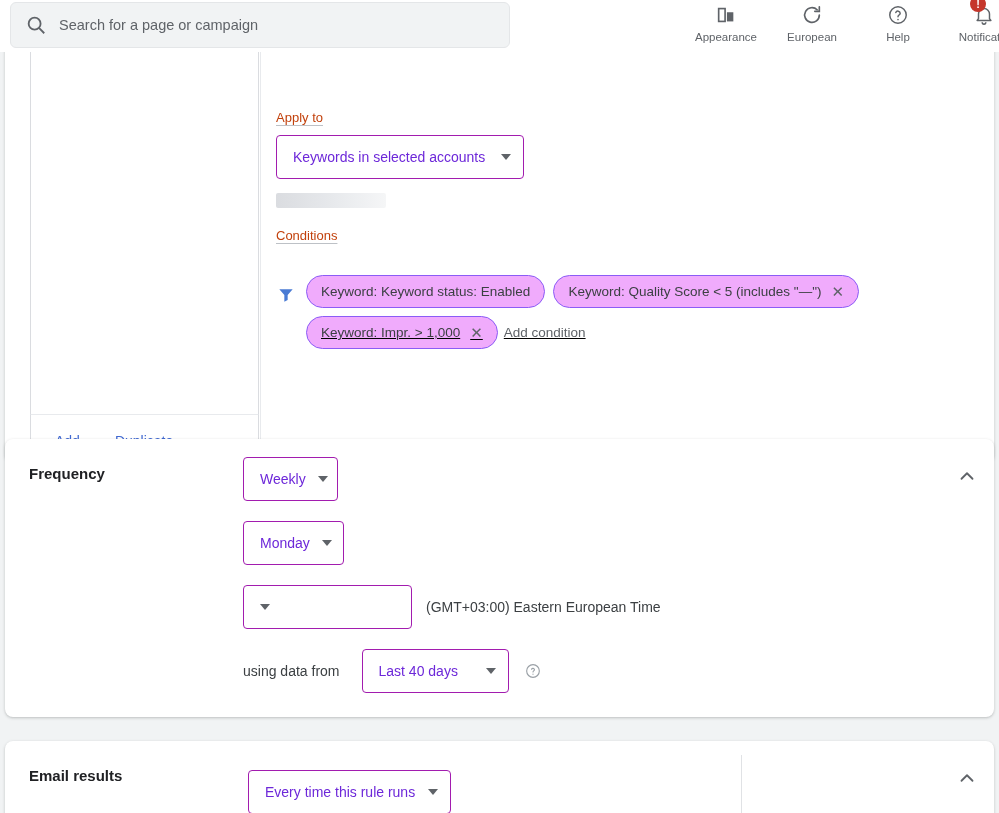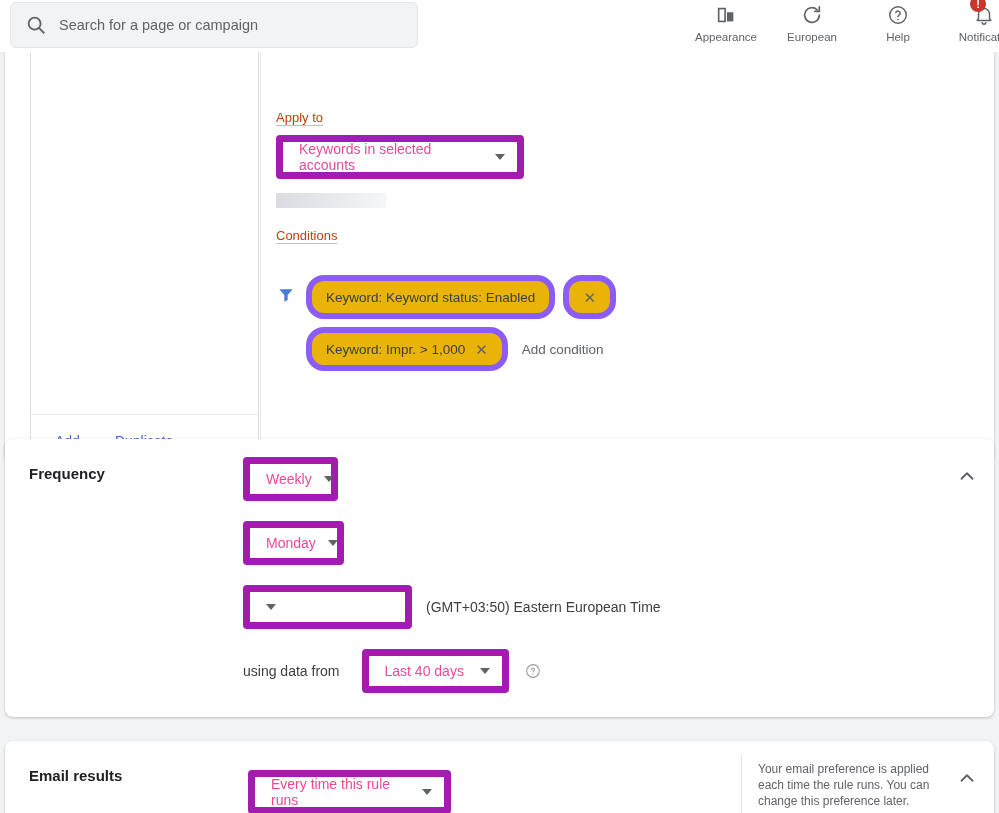--- a/index.html
+++ b/index.html
@@ -10,21 +10,21 @@
     overflow: hidden;
   }
   body { position: relative; }
 
   
   .header {
     position: absolute; top: 0; left: 0; width: 999px; height: 52px;
     background: #ffffff; z-index: 20;
   }
   .search-box {
-    position: absolute; left: 10px; top: 2px; width: 408px; height: 46px;
+    position: absolute; left: 10px; top: 2px; width: 500px; height: 46px;
     background: #f1f3f4; border: 1px solid #e4e6e8; border-radius: 6px;
     display: flex; align-items: center; padding: 0 14px;
   }
   .search-box .s-icon { width: 22px; height: 22px; flex: 0 0 22px; margin-right: 12px; color: #5f6368; }
   .search-box input {
     border: none; outline: none; background: transparent;
     font-family: "Liberation Sans", sans-serif; font-size: 14.5px; color: #3c4043;
     width: 100%;
   }
   .search-box input::placeholder { color: #5f6368; }
@@ -81,42 +81,42 @@
   .vrule { position: absolute; left: 255px; top: 0; bottom: 0; width: 1px; background: #e8eaed; }
 
   .rule-right { position: absolute; left: 271px; top: 0; right: 0; bottom: 0; padding-top: 104px; }
   .fieldlabel {
     font-size: 13px; color: #c2410c;
     text-decoration: underline; text-decoration-color: #bdc1c6;
     text-underline-offset: 3px; display: inline-block; margin-bottom: 10px;
   }
   .select {
     display: inline-flex; align-items: center; justify-content: space-between;
-    border: 7px solid #a21caf; border-radius: 4px;
+    border: 1px solid #a21caf; border-radius: 4px;
     height: 44px; padding: 0 12px 0 16px; background: #fff;
-    font-size: 14px; color: #ec4899; cursor: pointer; gap: 12px;
+    font-size: 14px; color: #6d28d9; cursor: pointer; gap: 12px;
   }
   .caret {
     width: 0; height: 0; border-left: 5px solid transparent; border-right: 5px solid transparent;
     border-top: 6px solid #5f6368; flex: 0 0 auto;
   }
 
   .skeleton {
     width: 110px; height: 15px; margin-top: 14px; border-radius: 2px;
     background: linear-gradient(90deg,#dadce0 0%,#e8eaed 55%,#f5f6f7 100%);
   }
 
   .cond-wrap { margin-top: 22px; display: flex; align-items: flex-start; gap: 0; }
   .filter-icon { width: 30px; flex: 0 0 30px; padding-top: 10px; }
   .chips { display: flex; flex-wrap: wrap; gap: 8px 8px; max-width: 620px; }
   .chip {
     display: inline-flex; align-items: center; gap: 10px;
-    border: 6px solid #8b5cf6; border-radius: 18px;
-    height: 44px; padding: 0 14px; font-size: 13.5px; color: #3c4043;
-    background: #eab308; cursor: pointer; white-space: nowrap;
+    border: 1px solid #8b5cf6; border-radius: 18px;
+    height: 33px; padding: 0 14px; font-size: 13.5px; color: #3c4043;
+    background: #f0abfc; cursor: pointer; white-space: nowrap;
   }
   .chip .x { color: #5f6368; font-size: 15px; line-height: 1; cursor: pointer; }
   .addcond {
     display: inline-flex; align-items: center; height: 33px;
     font-size: 13.5px; color: #5f6368; padding: 0 6px; cursor: pointer;
   }
 
   .action-block { margin-top: 26px; }
 
   
@@ -240,24 +240,25 @@
             <path d="M4 5h16l-6 7v6l-4 2v-8z"></path>
           </svg>
         </span>
         <div class="chips">
 
           <div class="chip">
             <span>Keyword: Keyword status: Enabled</span>
           </div>
 
           <div class="chip">
+            <span>Keyword: Quality Score &lt; 5 (includes "—")</span>
             <span class="x">✕</span>
           </div>
 
-          <div style="display:flex;align-items:center;gap:8px;width:100%;">
+          <div style="display:flex;align-items:center;width:100%;text-decoration:underline;">
             <div class="chip">
               <span>Keyword: Impr. &gt; 1,000</span>
               <span class="x">✕</span>
             </div>
             <span class="addcond">Add condition</span>
           </div>
 
         </div>
       </div>
 
@@ -289,21 +290,21 @@
         <div class="select" style="width:101px;">
           <span>Monday</span>
           <span class="caret"></span>
         </div>
       </div>
 
       <div class="freq-row">
         <div class="select" style="width:169px;">
           <span class="caret"></span>
         </div>
-        <span class="tz">(GMT+03:50) Eastern European Time</span>
+        <span class="tz">(GMT+03:00) Eastern European Time</span>
       </div>
 
       <div class="usingrow">
         <span class="usinglbl">using data from</span>
         <div class="select" style="width:147px;">
           <span>Last 40 days</span>
           <span class="caret"></span>
         </div>
         <span class="help-dot" style="margin-left:-6px;">
           <svg viewBox="0 0 24 24" width="16" height="16" fill="none" stroke="currentColor" stroke-width="1.7">
@@ -321,21 +322,20 @@
     <div class="sec-title">Email results</div>
 
     <div class="email-select">
       <div class="select" style="width:203px;">
         <span>Every time this rule runs</span>
         <span class="caret"></span>
       </div>
     </div>
 
     <div class="email-div"></div>
-    <div class="email-note">Your email preference is applied each time the rule runs. You can change this preference later.</div>
 
     <div class="collapse">
       <span>
         <svg viewBox="0 0 24 24" width="22" height="22" fill="none" stroke="currentColor" stroke-width="2" stroke-linecap="round" stroke-linejoin="round">
           <polyline points="6,15 12,9 18,15"></polyline>
         </svg>
       </span>
     </div>
   </div>
 

